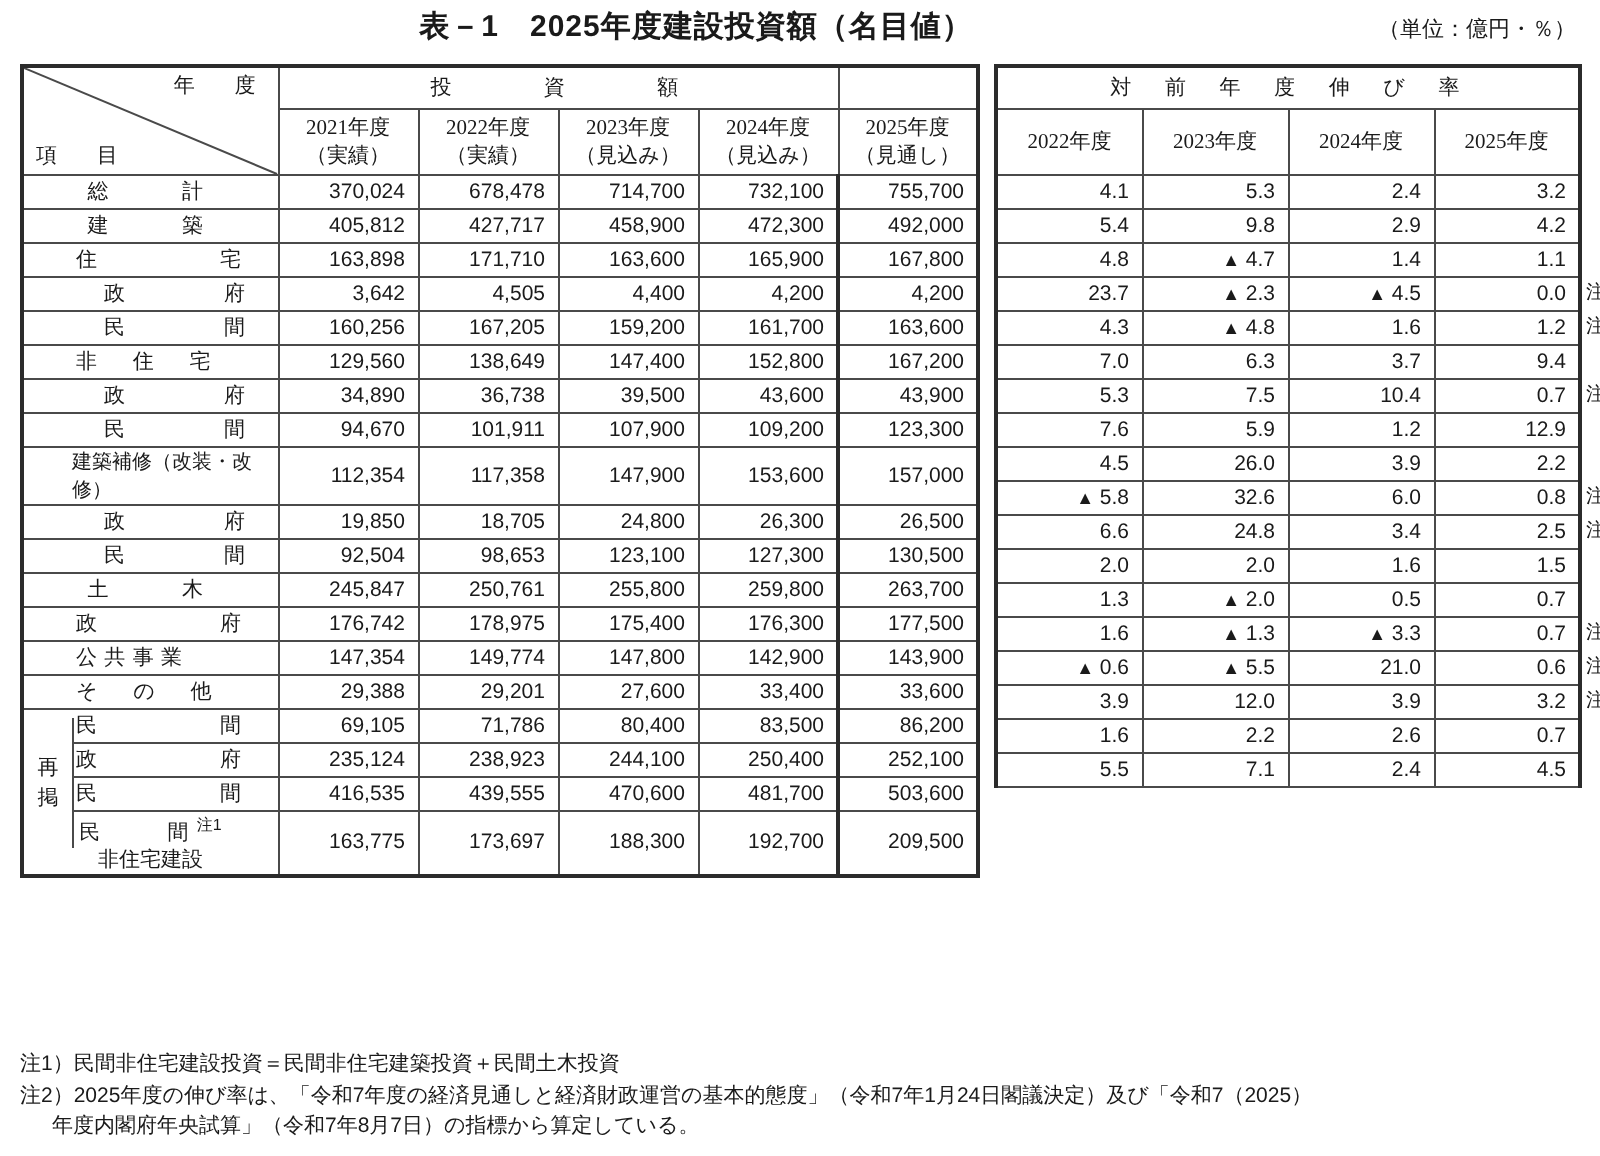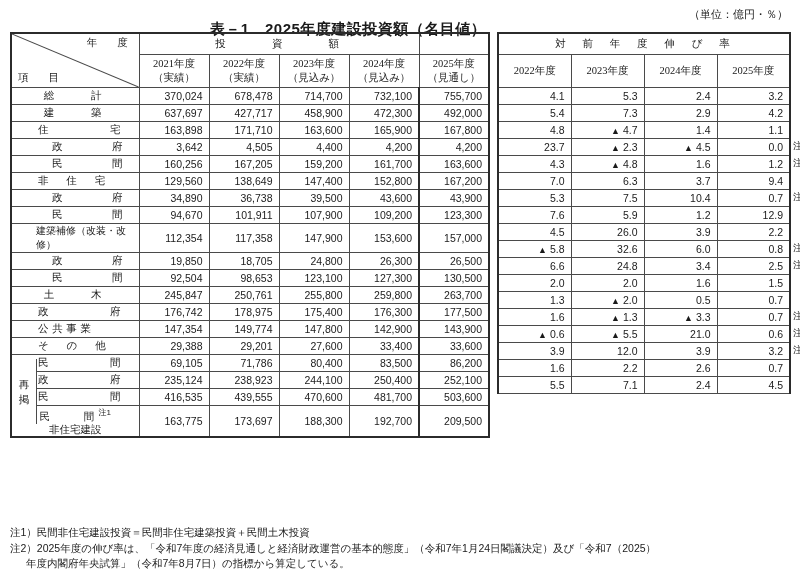--- a/index.html
+++ b/index.html
@@ -9,21 +9,21 @@
     font-family:"Liberation Sans","DejaVu Sans",sans-serif;
     color:#1a1a1a;
     font-size:11px;
     position:relative;
     overflow:hidden;
   }
   .page{position:relative;width:800px;height:578px;}
 
   
   .title-row{
-    position:absolute;left:0;top:20px;width:696px;
+    position:absolute;left:0;top:4px;width:696px;
     text-align:center;
   }
   .title{
     font-size:15px;font-weight:bold;letter-spacing:.5px;
   }
   .unit{
     position:absolute;right:12px;top:7px;font-size:11px;
   }
 
   
@@ -165,21 +165,21 @@
           <td class="num" style="border-top-width: 1.6px;">370,024</td>
           <td class="num" style="border-top-width: 1.6px;">678,478</td>
           <td class="num" style="border-top-width: 1.6px;">714,700</td>
           <td class="num" style="border-top-width: 1.6px;">732,100</td>
           <td class="num thick-left thick-right" style="border-top-width: 1.6px;">755,700</td>
         </tr>
         <tr style="height:16px">
           <td class="thick-left" style="border-top-width: 1.6px;">
             <div class="center" style="letter-spacing:.5em">建　　築</div>
           </td>
-          <td class="num" style="border-top-width: 1.6px;">637,697</td>
+          <td class="num" style="border-top-width: 1.6px;">405,812</td>
           <td class="num" style="border-top-width: 1.6px;">427,717</td>
           <td class="num" style="border-top-width: 1.6px;">458,900</td>
           <td class="num" style="border-top-width: 1.6px;">472,300</td>
           <td class="num thick-left thick-right" style="border-top-width: 1.6px;">492,000</td>
         </tr>
         <tr style="height:16px">
           <td class="thick-left">
             <div class="spread2">
               <span>住</span>
               <span>宅</span>
@@ -411,21 +411,21 @@
           <td class="hdr-center thick-right" style="height:32px">2025年度</td>
         </tr>
         <tr style="height:16px">
           <td class="num thick-left" style="border-top-width: 1.6px;">4.1</td>
           <td class="num" style="border-top-width: 1.6px;">5.3</td>
           <td class="num" style="border-top-width: 1.6px;">2.4</td>
           <td class="num thick-right" style="border-top-width: 1.6px;">3.2</td>
         </tr>
         <tr style="height:16px">
           <td class="num thick-left" style="border-top-width: 1.6px; padding-left: 40px;">5.4</td>
-          <td class="num" style="border-top-width: 1.6px;">7.3</td>
+          <td class="num" style="border-top-width: 1.6px;">9.8</td>
           <td class="num" style="border-top-width: 1.6px;">2.9</td>
           <td class="num thick-right" style="border-top-width: 1.6px;">4.2</td>
         </tr>
         <tr style="height:16px">
           <td class="num thick-left">4.8</td>
           <td class="num"><span class="tri">▲</span>&nbsp;4.7</td>
           <td class="num">1.4</td>
           <td class="num thick-right">1.1</td>
         </tr>
         <tr style="height:16px">

